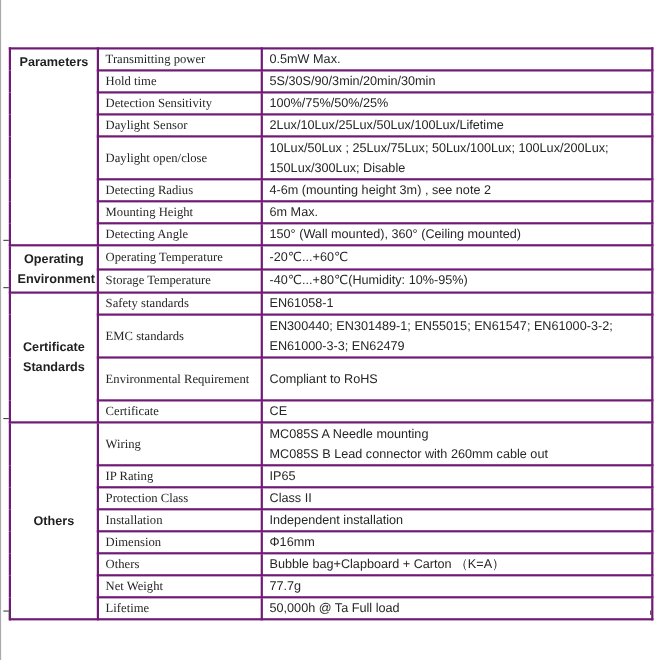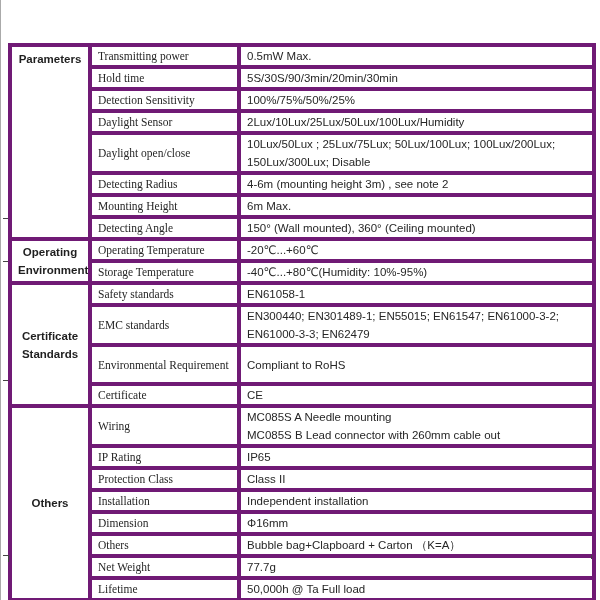--- a/index.html
+++ b/index.html
@@ -16,21 +16,21 @@
     position: absolute; left: 0; top: 0; width: 1px; height: 600px;
     background: #aaaaaa;
   }
   table.spec {
     position: absolute; left: 8px; top: 43px;
     width: 584px;
     border-collapse: collapse;
     table-layout: fixed;
   }
   table.spec td {
-    border: 4px solid #701a75;
+    border: 2px solid #701a75;
     font-size: 11.5px;
     line-height: 18px;
     padding: 0 6px;
     vertical-align: middle;
     overflow: hidden;
   }
   td.cat {
     font-weight: bold;
     text-align: center;
     padding: 0 2px;
@@ -89,21 +89,21 @@
       </tr>
       <tr class="h19">
         <td class="prop"><span>Detection Sensitivity</span></td>
         <td class="val">
             <div class="vline">100%/75%/50%/25%</div>
           </td>
       </tr>
       <tr class="h19">
         <td class="prop"><span>Daylight Sensor</span></td>
         <td class="val">
-            <div class="vline">2Lux/10Lux/25Lux/50Lux/100Lux/Humidity</div>
+            <div class="vline">2Lux/10Lux/25Lux/50Lux/100Lux/Lifetime</div>
           </td>
       </tr>
       <tr class="h39">
         <td class="prop"><span>Daylight open/close</span></td>
         <td class="val">
           <div class="vline">10Lux/50Lux ; 25Lux/75Lux; 50Lux/100Lux; 100Lux/200Lux;</div>
           <div class="vline">150Lux/300Lux; Disable</div>
         </td>
       </tr>
       <tr class="h19">

